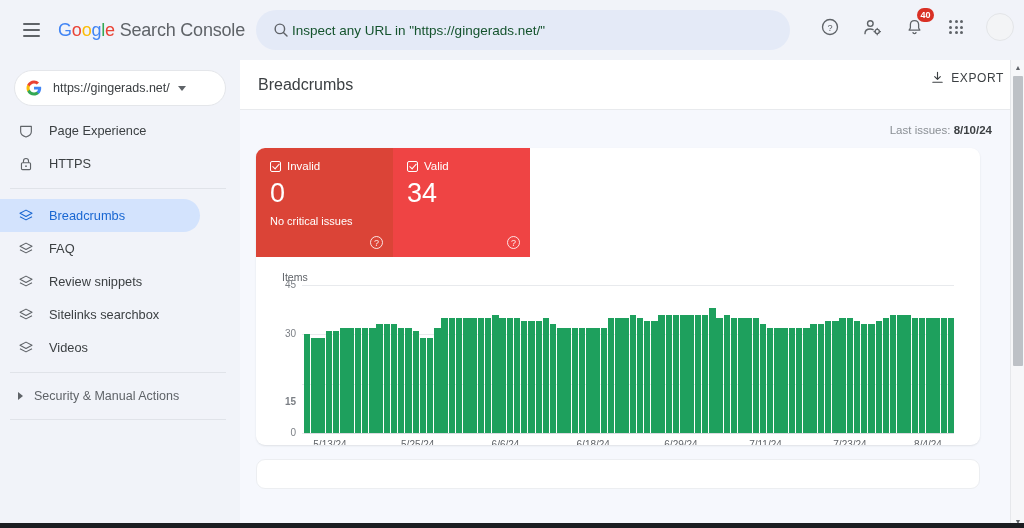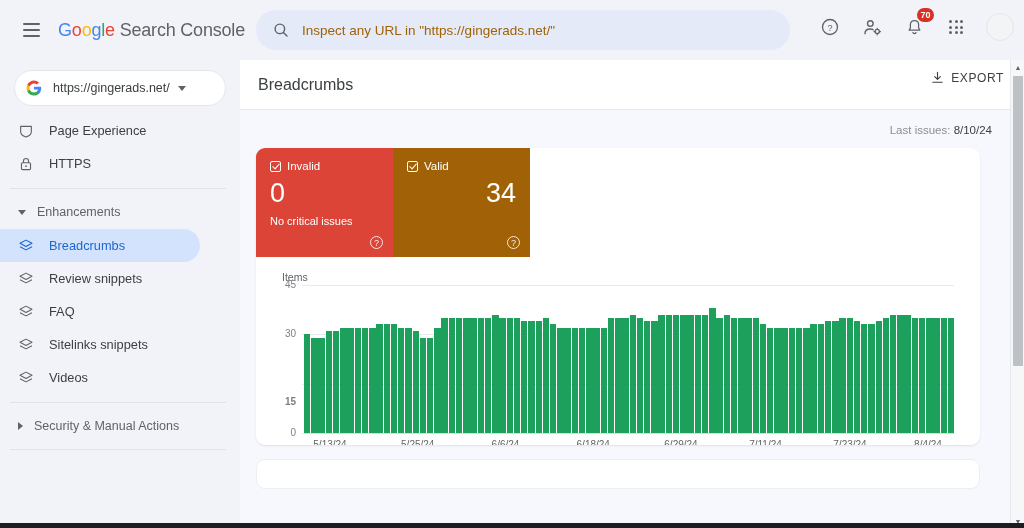--- a/index.html
+++ b/index.html
@@ -24,21 +24,21 @@
   .brand .g4{color:#4285F4}.brand .g5{color:#34A853}.brand .g6{color:#EA4335}
   .brand .gword{font-weight:400;}
   .brand .rest { color:#5f6368; }
 
   .searchwrap {
     position:absolute; left:256px; top:10px; width:534px; height:40px;
     background:#e4eaf7; border-radius:20px; display:flex; align-items:center;
     padding:0 16px; cursor:text;
   }
   .searchwrap svg { flex:0 0 auto; }
-  .searchtext { margin-left:12px; font-size:13.5px; color:#a16207; white-space:nowrap; }
+  .searchtext { margin-left:2px; font-size:13.5px; color:#14532d; white-space:nowrap; }
 
   .topicons { position:absolute; right:10px; top:13px; display:flex; align-items:center; gap:18px; }
   .ticon { width:24px; height:24px; display:flex; align-items:center; justify-content:center;
            cursor:pointer; position:relative; color:#5f6368; }
   .badge { position:absolute; top:-7px; right:-8px; background:#d93025; color:#fff;
     font-size:9px; font-weight:bold; border-radius:8px; min-width:17px; height:14px;
     display:flex; align-items:center; justify-content:center; padding:0 3px; }
   .avatar { width:28px; height:28px; border-radius:50%; background:#f3f4f6;
     border:1px solid #e3e5e8; cursor:pointer; }
   .appsgrid { display:grid; grid-template-columns:repeat(3,3px); grid-template-rows:repeat(3,3px);
@@ -76,30 +76,30 @@
 
   .sbscroll { position:absolute; left:0; bottom:0; width:100px; height:4px; background:#202124; }
 
   
   .main { position:absolute; left:240px; top:60px; width:784px; height:468px;
     background:#f6f8fd; overflow:hidden; }
   .pagehead { background:#fff; height:50px; display:flex; align-items:center;
     padding-left:18px; border-bottom:1px solid #e8eaed; }
   .pagetitle { font-size:16px; color:#3c4043; }
   .lastupd { text-align:right; font-size:11.5px; color:#8a8f94; padding:14px 32px 0 0; }
-  .lastupd b { color:#3c4043; font-weight:400; }
+  .lastupd b { color:#3c4043; font-weight:700; }
 
   .card { background:#fff; margin:12px 44px 0 16px; border-radius:9px;
     box-shadow:0 1px 2px rgba(60,64,67,.12); overflow:hidden; }
 
   .statusrow { display:flex; }
   .statuscell { width:137px; height:109px; padding:12px 14px 0 14px; position:relative;
     color:#fff; cursor:pointer; }
   .statuscell.invalid { background:#db4437; }
-  .statuscell.valid { background:#a16207;text-align:right; }
+  .statuscell.valid { background:#ef4444; }
   .statushead { display:flex; align-items:center; gap:6px; font-size:11.5px; }
   .chk { width:11px; height:11px; border:1.4px solid #fff; border-radius:2px;
     position:relative; flex:0 0 auto; }
   .chk:after { content:""; position:absolute; left:2.5px; top:0.5px; width:3px; height:6px;
     border:solid #fff; border-width:0 1.4px 1.4px 0; transform:rotate(42deg); }
   .statusnum { font-size:27px; font-weight:400; margin-top:8px; line-height:1; }
   .statussub { font-size:11px; margin-top:8px; }
   .qmark { position:absolute; right:10px; bottom:8px; width:13px; height:13px;
     border:1px solid rgba(255,255,255,.85); border-radius:50%; font-size:9px;
     display:flex; align-items:center; justify-content:center; color:rgba(255,255,255,.9); }
@@ -176,21 +176,21 @@
           <path d="M3.4 19c0-3.4 2.8-5.2 6.1-5.2 1.2 0 2.3.25 3.2.7" fill="none" stroke="#5f6368" stroke-width="1.6" stroke-linecap="round"></path>
           <circle cx="17.4" cy="16.6" r="2.4" fill="none" stroke="#5f6368" stroke-width="1.5"></circle>
           <path d="M17.4 12.9v1.1M17.4 19.2v1.1M13.7 16.6h1.1M20 16.6h1.1" stroke="#5f6368" stroke-width="1.4" stroke-linecap="round"></path>
         </svg>
       </div>
       <div class="ticon">
         <svg width="19" height="19" viewBox="0 0 24 24">
           <path d="M12 3.2c-3.1 0-5.2 2.2-5.2 5.1v4.3L5.2 15.3h13.6l-1.6-2.7V8.3c0-2.9-2.1-5.1-5.2-5.1z" fill="none" stroke="#5f6368" stroke-width="1.6" stroke-linejoin="round"></path>
           <path d="M10 17.6c0 1.1.9 2 2 2s2-.9 2-2" fill="none" stroke="#5f6368" stroke-width="1.6"></path>
         </svg>
-        <span class="badge">70</span>
+        <span class="badge">40</span>
       </div>
       <div class="ticon">
         <span class="appsgrid">
             <i></i>
             <i></i>
             <i></i>
             <i></i>
             <i></i>
             <i></i>
             <i></i>
@@ -230,61 +230,57 @@
               <path d="M8.2 10.2V7.6a3.8 3.8 0 0 1 7.6 0v2.6" fill="none" stroke="currentColor" stroke-width="1.7"></path>
               <circle cx="12" cy="15.2" r="1.3" fill="currentColor"></circle>
             </svg>
         </span>
         <span class="lbl">HTTPS</span>
       </div>
     </div>
 
     <div class="divider"></div>
 
-    <div class="section">
-      <span class="tri down"></span>
-      <span>Enhancements</span>
-    </div>
 
     <div class="navlist">
       <div class="navitem active">
         <span class="ico">
           <svg width="16" height="16" viewBox="0 0 24 24">
               <path d="M12 3.2L21 8l-9 4.8L3 8l9-4.8z" fill="none" stroke="currentColor" stroke-width="1.6" stroke-linejoin="round"></path>
               <path d="M3 13l9 4.8L21 13" fill="none" stroke="currentColor" stroke-width="1.6" stroke-linejoin="round"></path>
             </svg>
         </span>
         <span class="lbl">Breadcrumbs</span>
       </div>
       <div class="navitem">
         <span class="ico">
           <svg width="16" height="16" viewBox="0 0 24 24">
               <path d="M12 3.2L21 8l-9 4.8L3 8l9-4.8z" fill="none" stroke="currentColor" stroke-width="1.6" stroke-linejoin="round"></path>
               <path d="M3 13l9 4.8L21 13" fill="none" stroke="currentColor" stroke-width="1.6" stroke-linejoin="round"></path>
             </svg>
         </span>
-        <span class="lbl">Review snippets</span>
+        <span class="lbl">FAQ</span>
       </div>
       <div class="navitem">
         <span class="ico">
           <svg width="16" height="16" viewBox="0 0 24 24">
               <path d="M12 3.2L21 8l-9 4.8L3 8l9-4.8z" fill="none" stroke="currentColor" stroke-width="1.6" stroke-linejoin="round"></path>
               <path d="M3 13l9 4.8L21 13" fill="none" stroke="currentColor" stroke-width="1.6" stroke-linejoin="round"></path>
             </svg>
         </span>
-        <span class="lbl">FAQ</span>
+        <span class="lbl">Review snippets</span>
       </div>
       <div class="navitem">
         <span class="ico">
           <svg width="16" height="16" viewBox="0 0 24 24">
               <path d="M12 3.2L21 8l-9 4.8L3 8l9-4.8z" fill="none" stroke="currentColor" stroke-width="1.6" stroke-linejoin="round"></path>
               <path d="M3 13l9 4.8L21 13" fill="none" stroke="currentColor" stroke-width="1.6" stroke-linejoin="round"></path>
             </svg>
         </span>
-        <span class="lbl">Sitelinks snippets</span>
+        <span class="lbl">Sitelinks searchbox</span>
       </div>
       <div class="navitem">
         <span class="ico">
           <svg width="16" height="16" viewBox="0 0 24 24">
               <path d="M12 3.2L21 8l-9 4.8L3 8l9-4.8z" fill="none" stroke="currentColor" stroke-width="1.6" stroke-linejoin="round"></path>
               <path d="M3 13l9 4.8L21 13" fill="none" stroke="currentColor" stroke-width="1.6" stroke-linejoin="round"></path>
             </svg>
         </span>
         <span class="lbl">Videos</span>
       </div>

